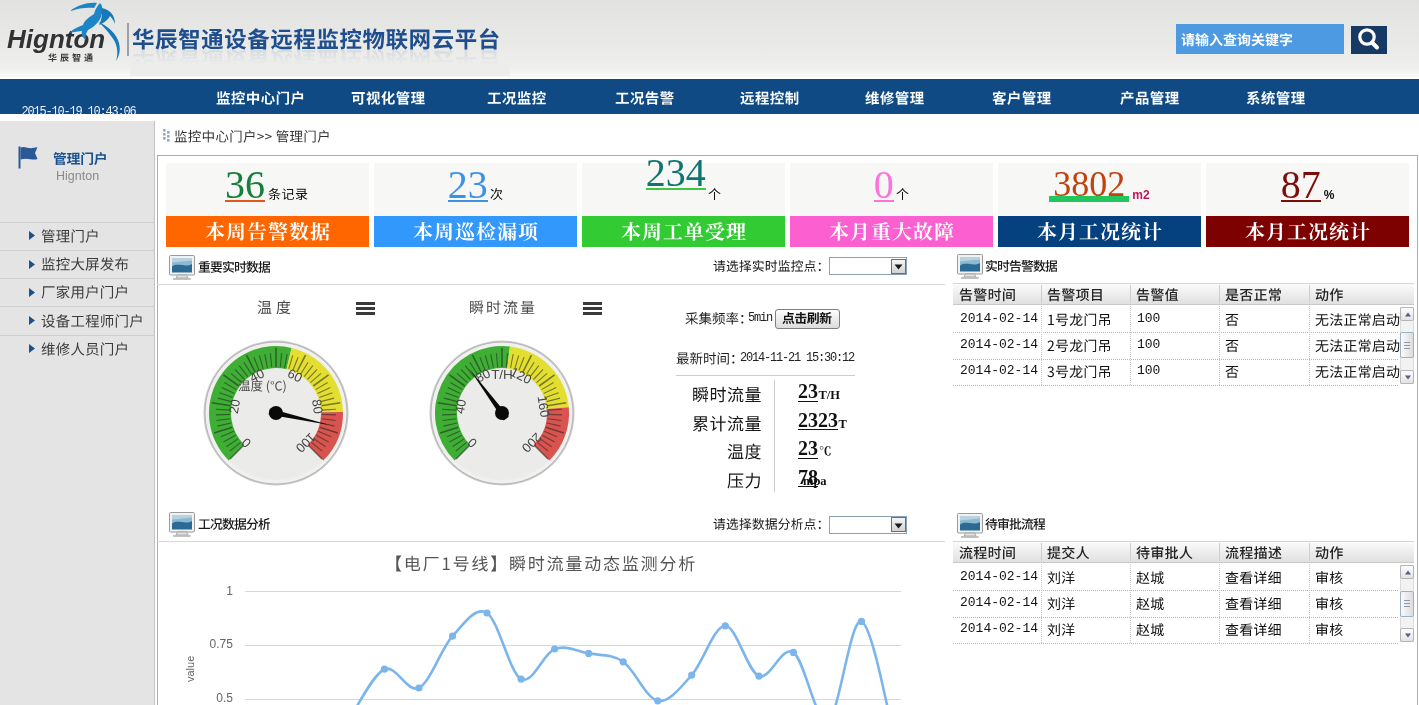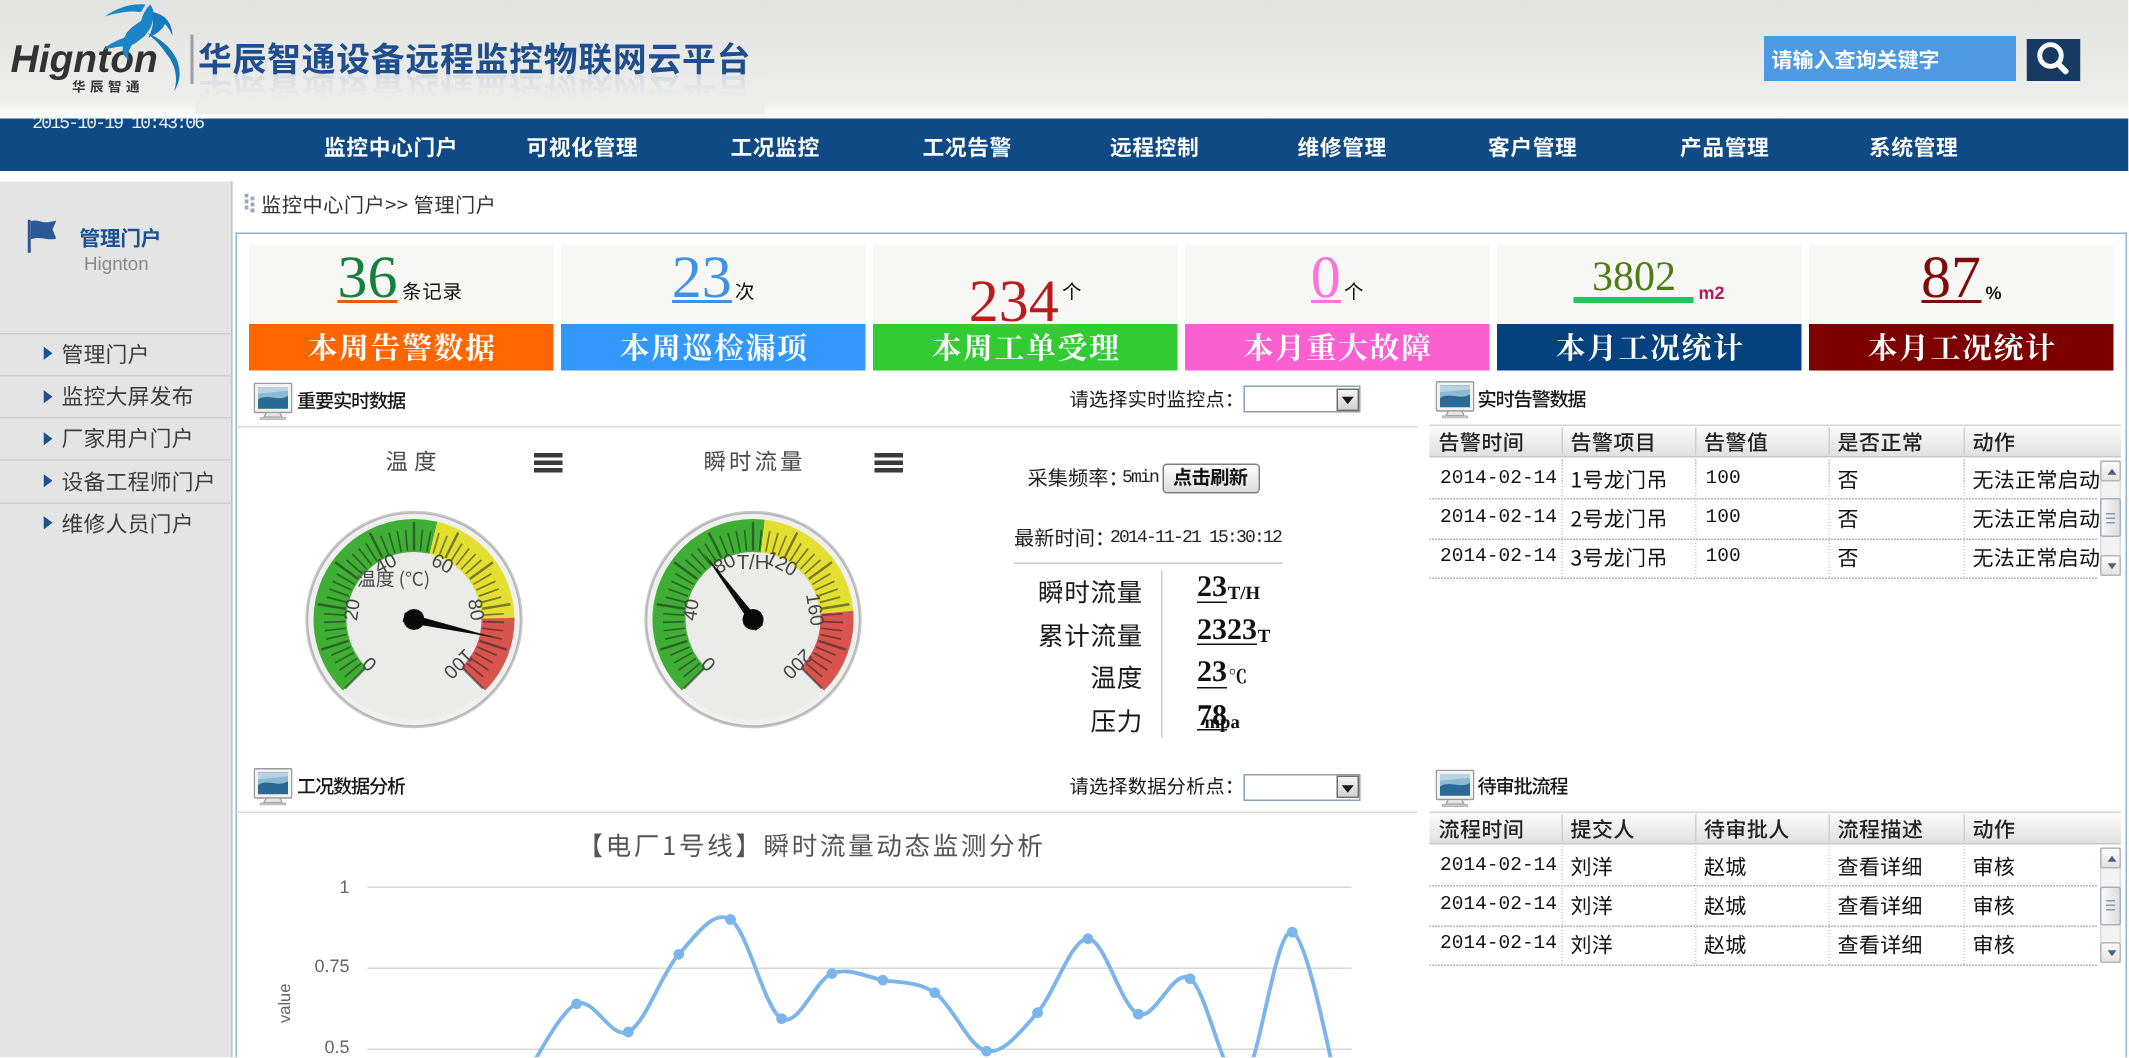--- a/index.html
+++ b/index.html
@@ -23,21 +23,21 @@
     <div style="position:absolute;left:1176px;top:24px;width:168px;height:30px;background:#4d9ae2"></div>
     <svg style="position:absolute;left:1181.0px;top:31.3px;" width="112" height="18" viewBox="0 0 112 18">
       <path fill="#ffffff" d="M1.1 3.3C1.9 4 2.9 5 3.3 5.6L4.5 4.4C4 3.8 3 2.9 2.2 2.3ZM0.5 6.4V8H2.2V12.4C2.2 13 1.8 13.5 1.5 13.7C1.8 14 2.2 14.7 2.3 15.1C2.5 14.8 3 14.4 5.5 12.4C5.4 12.1 5.1 11.4 5 11L3.8 11.9V6.4ZM7.4 11.3H11V12.1H7.4ZM7.4 10.2V9.5H11V10.2ZM8.3 2.1V3.1H5.3V4.3H8.3V4.8H5.7V5.9H8.3V6.5H4.8V7.7H13.6V6.5H10V5.9H12.7V4.8H10V4.3H13.1V3.1H10V2.1ZM5.8 8.3V15.3H7.4V13.2H11V13.6C11 13.8 10.9 13.8 10.8 13.8C10.6 13.8 9.9 13.9 9.3 13.8C9.5 14.2 9.7 14.8 9.8 15.2C10.8 15.3 11.4 15.2 11.9 15C12.4 14.8 12.6 14.4 12.6 13.7V8.3Z M24.1 7.8V12.9H25.4V7.8ZM25.9 7.3V13.6C25.9 13.7 25.9 13.8 25.7 13.8C25.5 13.8 24.9 13.8 24.3 13.8C24.5 14.2 24.6 14.7 24.7 15.1C25.6 15.1 26.2 15.1 26.6 14.9C27.1 14.7 27.2 14.3 27.2 13.6V7.3ZM23.2 2C22.3 3.3 20.7 4.4 19.2 5.1V3.7H17.3C17.4 3.2 17.5 2.8 17.5 2.3L16 2.1C16 2.6 15.9 3.2 15.8 3.7H14.5V5.2H15.6C15.4 6.1 15.1 6.9 15.1 7.2C14.8 7.9 14.7 8.3 14.4 8.4C14.6 8.7 14.8 9.4 14.9 9.7C15 9.6 15.5 9.5 15.9 9.5H16.8V11C15.9 11.2 15.1 11.3 14.4 11.4L14.8 13L16.8 12.5V15.2H18.2V12.2L19.3 11.9L19.2 10.5L18.2 10.7V9.5H19.1V8H18.2V6H16.8V8H16.1C16.4 7.1 16.7 6.2 17 5.2H19.1L18.7 5.3C19.1 5.7 19.5 6.2 19.8 6.6L20.5 6.2V6.7H26.1V6.2L26.9 6.6C27 6.1 27.5 5.6 27.8 5.3C26.5 4.7 25.3 4.1 24.2 3L24.5 2.6ZM21.7 5.4C22.3 5 22.9 4.5 23.4 4C23.9 4.6 24.4 5 25 5.4ZM22.3 8.7V9.4H21V8.7ZM19.7 7.4V15.2H21V12.5H22.3V13.7C22.3 13.8 22.3 13.9 22.2 13.9C22.1 13.9 21.7 13.9 21.3 13.9C21.5 14.2 21.7 14.8 21.7 15.2C22.3 15.2 22.8 15.1 23.2 14.9C23.6 14.7 23.6 14.3 23.6 13.7V7.4ZM21 10.6H22.3V11.3H21Z M31.8 3.6C32.7 4.2 33.4 5 34 5.8C33.2 9.5 31.4 12.2 28.4 13.7C28.9 14 29.7 14.7 30 15.1C32.5 13.6 34.3 11.2 35.4 8C36.8 10.7 38 13.5 40.9 15.1C41 14.6 41.4 13.7 41.7 13.2C37.2 10.3 37.3 5.4 32.8 2.2Z M46.5 10.9H51.3V11.6H46.5ZM46.5 9.2H51.3V9.9H46.5ZM42.9 13.4V14.9H55.2V13.4ZM48.1 2.1V3.7H42.7V5.1H46.5C45.4 6.2 43.9 7.1 42.3 7.6C42.7 8 43.2 8.6 43.4 9C43.9 8.8 44.4 8.5 44.9 8.3V12.7H53V8.2C53.5 8.4 54 8.7 54.5 8.9C54.8 8.4 55.3 7.8 55.6 7.5C54.1 7 52.5 6.2 51.4 5.1H55.3V3.7H49.8V2.1ZM45.2 8.1C46.3 7.4 47.3 6.5 48.1 5.5V7.6H49.8V5.5C50.6 6.5 51.7 7.4 52.8 8.1Z M57.2 3.3C57.8 4 58.7 5 59.1 5.7L60.4 4.6C59.9 3.9 59 3 58.3 2.4ZM56.5 6.4V8H58.2V12.2C58.2 12.9 57.7 13.4 57.4 13.6C57.7 13.9 58.1 14.6 58.3 15C58.5 14.7 59 14.3 61.5 12.3C61.3 12 61.1 11.3 61 10.8L59.8 11.7V6.4ZM62.8 2.1C62.3 3.8 61.2 5.5 60.1 6.5C60.5 6.8 61.2 7.3 61.5 7.7L61.7 7.5V13.2H63.2V12.4H66.4V6.6H62.4C62.6 6.3 62.8 6 63.1 5.6H67.6C67.5 10.8 67.3 12.9 66.9 13.3C66.8 13.5 66.6 13.6 66.3 13.6C66 13.6 65.3 13.6 64.5 13.5C64.8 14 65 14.7 65.1 15.1C65.8 15.2 66.6 15.2 67.1 15.1C67.6 15 68 14.9 68.4 14.3C68.9 13.6 69.1 11.3 69.3 4.9C69.3 4.7 69.3 4.1 69.3 4.1H63.9C64.1 3.6 64.3 3.1 64.5 2.6ZM65 10.2V11.1H63.2V10.2ZM65 8.9H63.2V8H65Z M72.9 2.9C73.3 3.5 73.8 4.3 74.1 4.9H71.8V6.6H76.1V8.4V8.5H70.8V10.2H75.8C75.2 11.5 73.8 12.8 70.4 13.7C70.9 14.1 71.4 14.9 71.7 15.2C74.9 14.3 76.5 12.9 77.4 11.5C78.5 13.3 80.2 14.5 82.5 15.2C82.8 14.7 83.3 13.9 83.7 13.5C81.3 13 79.5 11.8 78.5 10.2H83.2V8.5H78.1V8.4V6.6H82.5V4.9H80.1C80.6 4.3 81.1 3.5 81.5 2.7L79.7 2.1C79.4 3 78.8 4.1 78.3 4.9H74.9L75.8 4.5C75.5 3.8 74.9 2.8 74.3 2.1Z M88.9 2.8V4.3H90.3C89.9 5.3 89.5 6.2 89.4 6.5C89.2 6.8 88.9 7.1 88.7 7.3V6.1H85.7C86 5.7 86.2 5.3 86.4 4.9H88.7V3.4H87.1C87.2 3.1 87.3 2.8 87.4 2.4L86 2.1C85.7 3.3 85 4.6 84.2 5.4C84.5 5.8 85 6.5 85.1 6.8L85.2 6.7V7.5H86.1V8.9H84.7V10.4H86.1V12.5C86.1 13.2 85.6 13.7 85.3 14C85.6 14.2 86 14.8 86.1 15.2C86.4 14.9 86.8 14.5 89 12.9C88.9 12.6 88.6 12 88.5 11.6L87.4 12.4V10.4H88.8V9.8C89 10.8 89.3 11.5 89.7 12.2C89.3 13.1 88.7 13.8 88.1 14.2C88.3 14.5 88.7 15 88.8 15.4C89.5 14.9 90.1 14.3 90.6 13.4C91.7 14.7 93.2 15 95 15H97.2C97.3 14.6 97.5 14 97.7 13.7C97.1 13.7 95.5 13.7 95.1 13.7C93.5 13.7 92.1 13.4 91.1 12.1C91.5 10.8 91.8 9.1 91.9 6.9L91.1 6.8L90.8 6.9H90.6C91.1 5.8 91.6 4.5 92 3.2L91.2 2.6L90.7 2.8ZM89.1 8.5C89.1 8.4 89.2 8.3 89.3 8.2H90.5C90.5 9 90.3 9.8 90.2 10.5C90.1 10.1 89.9 9.7 89.8 9.3L88.8 9.7V8.9H87.4V7.5H88.5C88.7 7.8 89 8.3 89.1 8.5ZM92.2 3.1V4.3H93.6V5H91.7V6.2H93.6V6.9H92.2V8.1H93.6V8.8H92.2V10H93.6V10.7H91.8V12H93.6V13.3H94.8V12H97.2V10.7H94.8V10H96.9V8.8H94.8V8.1H96.8V6.2H97.6V5H96.8V3.1H94.8V2.2H93.6V3.1ZM94.8 6.2H95.6V6.9H94.8ZM94.8 5V4.3H95.6V5Z M104.1 8.9V9.6H98.9V11.2H104.1V13.3C104.1 13.5 104 13.6 103.7 13.6C103.4 13.6 102.4 13.6 101.5 13.5C101.8 14 102.1 14.7 102.3 15.2C103.4 15.2 104.3 15.2 105 15C105.7 14.7 105.9 14.2 105.9 13.3V11.2H111.1V9.6H105.9V9.4C107.1 8.7 108.2 7.8 109 6.9L107.9 6.1L107.5 6.2H101.3V7.7H105.8C105.3 8.1 104.7 8.6 104.1 8.9ZM103.7 2.5C103.9 2.8 104 3.1 104.2 3.4H98.9V6.6H100.6V5H109.3V6.6H111V3.4H106.2C106 3 105.7 2.4 105.3 2Z"></path>
     </svg>
     <svg style="position:absolute;left:1351px;top:26px" width="36" height="28" viewBox="0 0 36 28">
 <rect width="36" height="28" fill="#173a64"></rect>
 <circle cx="16" cy="11" r="7.2" fill="none" stroke="#ffffff" stroke-width="3.2"></circle>
 <line x1="21" y1="16.5" x2="26" y2="21.5" stroke="#ffffff" stroke-width="4" stroke-linecap="round"></line>
 </svg>
     <div style="position:absolute;left:0;top:79px;width:1419px;height:35px;background:#0f4a85"></div>
-    <div style="position:absolute;left:21.5px;top:74px;font-family:'Liberation Mono';font-size:12px;font-weight:normal;color:#e9f1f9;white-space:pre;line-height:16px;letter-spacing:-1.2px;text-align:center;">2015-10-19 10:43:06</div>
+    <div style="position:absolute;left:21.5px;top:104px;font-family:'Liberation Mono';font-size:12px;font-weight:normal;color:#e9f1f9;white-space:pre;line-height:16px;letter-spacing:-1.2px;text-align:center;">2015-10-19 10:43:06</div>
     <svg style="position:absolute;left:216.1px;top:88.5px;" width="89" height="18" viewBox="0 0 89 18">
       <path fill="#ffffff" d="M9.2 7C10.1 7.7 11.2 8.8 11.6 9.4L13.1 8.4C12.5 7.7 11.4 6.7 10.5 6.1ZM4.4 2.2V9.3H6.1V2.2ZM1.5 2.7V8.9H3.2V2.7ZM8.6 2.2C8.2 4.3 7.3 6.2 6.2 7.5C6.6 7.7 7.3 8.2 7.6 8.5C8.2 7.8 8.8 6.8 9.3 5.7H13.8V4.1H9.9C10 3.6 10.2 3.1 10.3 2.5ZM2.1 9.9V13.9H0.6V15.5H13.9V13.9H12.5V9.9ZM3.7 13.9V11.4H5V13.9ZM6.6 13.9V11.4H7.9V13.9ZM9.5 13.9V11.4H10.8V13.9Z M24.7 6.9C25.6 7.6 26.8 8.7 27.5 9.3L28.5 8.2C27.9 7.6 26.6 6.6 25.7 5.9ZM16.9 2.2V4.8H15.5V6.4H16.9V9.4L15.3 9.9L15.6 11.6L16.9 11.1V13.7C16.9 13.9 16.9 14 16.7 14C16.5 14 16 14 15.5 14C15.7 14.4 15.9 15.2 15.9 15.6C16.9 15.6 17.5 15.5 17.9 15.3C18.4 15 18.5 14.5 18.5 13.7V10.5L20 10L19.7 8.5L18.5 8.9V6.4H19.8V4.8H18.5V2.2ZM22.7 5.9C22.1 6.7 21.1 7.6 20.1 8.1C20.4 8.4 20.8 9.1 21 9.4H20.7V10.9H23.4V13.8H19.6V15.3H29V13.8H25.2V10.9H27.9V9.4H21.2C22.3 8.7 23.4 7.6 24.2 6.5ZM23.1 2.5C23.3 2.9 23.5 3.4 23.6 3.8H20.1V6.5H21.7V5.3H27.1V6.5H28.8V3.8H25.5C25.3 3.3 25 2.6 24.7 2.1Z M36.1 2.2V4.7H31.1V12H32.8V11.3H36.1V15.8H37.9V11.3H41.2V12H43.1V4.7H37.9V2.2ZM32.8 9.5V6.4H36.1V9.5ZM41.2 9.5H37.9V6.4H41.2Z M49 6.3V13.1C49 14.9 49.5 15.5 51.4 15.5C51.8 15.5 53.4 15.5 53.8 15.5C55.6 15.5 56.1 14.6 56.3 11.9C55.8 11.8 55.1 11.5 54.6 11.2C54.5 13.4 54.4 13.9 53.7 13.9C53.3 13.9 51.9 13.9 51.6 13.9C50.9 13.9 50.8 13.8 50.8 13.1V6.3ZM46.3 7.2C46.2 9.1 45.7 11.3 45.2 12.8L47 13.6C47.5 11.9 47.8 9.4 48 7.5ZM55.4 7.4C56.2 9.1 56.9 11.4 57.1 12.9L58.9 12.2C58.6 10.6 57.8 8.4 57 6.7ZM49.5 3.6C50.8 4.5 52.6 5.9 53.4 6.8L54.7 5.4C53.8 4.5 52 3.2 50.6 2.4Z M61.2 3C61.9 3.9 62.9 5.1 63.3 5.8L64.7 4.8C64.3 4 63.3 2.9 62.5 2.1ZM60.8 5.4V15.8H62.5V5.4ZM64.9 2.7V4.3H71.2V13.8C71.2 14.1 71.1 14.2 70.9 14.2C70.6 14.2 69.6 14.2 68.7 14.2C69 14.6 69.2 15.3 69.3 15.8C70.6 15.8 71.6 15.8 72.2 15.5C72.8 15.2 73 14.8 73 13.8V2.7Z M78.4 6H85.3V8.3H78.4V7.7ZM80.6 2.5C80.8 3.1 81.1 3.8 81.3 4.4H76.6V7.7C76.6 9.8 76.4 12.8 74.9 14.8C75.3 15 76.1 15.6 76.4 15.9C77.6 14.3 78.1 12 78.3 9.9H85.3V10.6H87.1V4.4H82.3L83.1 4.1C83 3.6 82.6 2.7 82.3 2.1Z"></path>
     </svg>
     <svg style="position:absolute;left:351.2px;top:88.5px;" width="74" height="18" viewBox="0 0 74 18">
       <path fill="#ffffff" d="M0.7 3.1V4.9H10.3V13.6C10.3 13.9 10.2 14 9.9 14C9.5 14 8.3 14 7.2 13.9C7.5 14.4 7.8 15.3 7.9 15.8C9.4 15.8 10.5 15.7 11.2 15.5C11.9 15.2 12.2 14.6 12.2 13.6V4.9H13.8V3.1ZM3.7 8.2H6.5V10.5H3.7ZM2 6.5V13.3H3.7V12.2H8.2V6.5Z M21.2 2.8V10.6H22.8V4.3H26.6V10.6H28.4V2.8ZM23.9 5.2V7.5C23.9 9.7 23.5 12.6 19.8 14.5C20.1 14.8 20.7 15.5 20.9 15.8C22.7 14.9 23.8 13.6 24.5 12.3V14C24.5 15.3 25 15.6 26.2 15.6H27.2C28.6 15.6 28.9 14.9 29 12.7C28.6 12.6 28.1 12.3 27.7 12C27.6 13.9 27.6 14.3 27.2 14.3H26.5C26.2 14.3 26.1 14.2 26.1 13.8V10.5H25.2C25.5 9.5 25.6 8.4 25.6 7.5V5.2ZM16.8 3C17.2 3.4 17.6 4.1 17.9 4.6H15.7V6.2H18.7C17.9 7.8 16.6 9.4 15.3 10.3C15.5 10.6 15.9 11.6 16 12.1C16.4 11.7 16.8 11.4 17.2 11V15.8H18.9V10.1C19.3 10.7 19.7 11.3 19.9 11.7L21 10.3C20.7 10 19.8 9 19.3 8.4C19.9 7.4 20.4 6.3 20.8 5.2L19.9 4.6L19.6 4.6H18.5L19.5 4C19.2 3.5 18.7 2.8 18.1 2.2Z M33.9 2.1C33.1 4.2 31.7 6.3 30.2 7.6C30.6 8 31.1 8.9 31.3 9.3C31.7 9 32.1 8.6 32.4 8.1V15.8H34.3V11C34.7 11.4 35.2 11.9 35.4 12.2C35.9 11.9 36.5 11.6 37.1 11.3V12.8C37.1 14.9 37.6 15.5 39.4 15.5C39.7 15.5 41.1 15.5 41.5 15.5C43.2 15.5 43.7 14.5 43.9 11.7C43.4 11.5 42.6 11.2 42.2 10.8C42.1 13.2 42 13.8 41.3 13.8C41 13.8 39.9 13.8 39.6 13.8C39 13.8 38.9 13.7 38.9 12.8V10C40.7 8.7 42.4 7.1 43.7 5.2L42.1 4.1C41.2 5.4 40.1 6.6 38.9 7.7V2.4H37.1V9.2C36.1 9.8 35.2 10.4 34.3 10.8V5.5C34.8 4.6 35.3 3.6 35.7 2.7Z M47.5 8.1V15.8H49.3V15.4H55.4V15.8H57.2V12H49.3V11.4H56.4V8.1ZM55.4 14.1H49.3V13.3H55.4ZM50.8 5.4C50.9 5.7 51.1 5.9 51.2 6.2H45.8V8.8H47.4V7.5H56.4V8.8H58.2V6.2H53C52.8 5.9 52.6 5.4 52.4 5.1ZM49.3 9.4H54.7V10.1H49.3ZM47 2.1C46.6 3.3 45.9 4.5 45.1 5.3C45.5 5.5 46.3 5.9 46.6 6.1C47 5.7 47.5 5.1 47.8 4.4H48.3C48.7 4.9 49.1 5.6 49.2 6L50.7 5.5C50.6 5.2 50.3 4.8 50.1 4.4H51.9V3.2H48.4C48.5 2.9 48.6 2.7 48.7 2.4ZM53.3 2.1C53 3.1 52.5 4.1 51.8 4.8C52.2 5 52.9 5.4 53.2 5.6C53.5 5.2 53.8 4.9 54.1 4.4H54.6C55.1 4.9 55.5 5.6 55.7 6L57.1 5.4C57 5.1 56.8 4.8 56.5 4.4H58.5V3.2H54.6C54.8 2.9 54.9 2.7 54.9 2.4Z M67.1 6.9H68.5V8.1H67.1ZM70 6.9H71.4V8.1H70ZM67.1 4.3H68.5V5.5H67.1ZM70 4.3H71.4V5.5H70ZM64.4 13.8V15.3H73.7V13.8H70.2V12.4H73.2V10.8H70.2V9.6H73.1V2.8H65.5V9.6H68.4V10.8H65.4V12.4H68.4V13.8ZM59.9 12.7 60.3 14.5C61.7 14 63.5 13.4 65.1 12.9L64.8 11.2L63.4 11.7V8.8H64.7V7.2H63.4V4.6H64.9V3H60.1V4.6H61.7V7.2H60.3V8.8H61.7V12.2Z"></path>
     </svg>
     <svg style="position:absolute;left:486.9px;top:88.5px;" width="60" height="18" viewBox="0 0 60 18">
       <path fill="#ffffff" d="M0.7 13V14.8H13.9V13H8.2V5.5H13.1V3.7H1.5V5.5H6.2V13Z M15.7 4.2C16.6 4.9 17.7 6 18.1 6.7L19.4 5.4C18.9 4.7 17.8 3.7 16.9 3ZM15.3 12.8 16.7 14.1C17.6 12.7 18.6 11.1 19.4 9.6L18.3 8.4C17.3 10 16.1 11.8 15.3 12.8ZM21.7 4.5H26.3V7.6H21.7ZM20.1 2.9V9.3H21.5C21.3 11.7 21 13.4 18.3 14.4C18.7 14.8 19.2 15.4 19.4 15.8C22.5 14.5 23 12.3 23.2 9.3H24.4V13.5C24.4 15.1 24.7 15.6 26.1 15.6C26.4 15.6 27.1 15.6 27.4 15.6C28.6 15.6 29 15 29.1 12.6C28.7 12.5 27.9 12.2 27.6 11.9C27.6 13.8 27.5 14.1 27.2 14.1C27 14.1 26.5 14.1 26.4 14.1C26.1 14.1 26.1 14 26.1 13.5V9.3H28.1V2.9Z M39 7C39.9 7.7 41 8.8 41.4 9.4L42.9 8.4C42.3 7.7 41.2 6.7 40.3 6.1ZM34.2 2.2V9.3H35.9V2.2ZM31.3 2.7V8.9H33V2.7ZM38.4 2.2C38 4.3 37.1 6.2 36 7.5C36.4 7.7 37.1 8.2 37.4 8.5C38 7.8 38.6 6.8 39.1 5.7H43.6V4.1H39.7C39.8 3.6 40 3.1 40.1 2.5ZM31.9 9.9V13.9H30.4V15.5H43.7V13.9H42.3V9.9ZM33.5 13.9V11.4H34.8V13.9ZM36.4 13.9V11.4H37.7V13.9ZM39.3 13.9V11.4H40.6V13.9Z M54.5 6.9C55.4 7.6 56.6 8.7 57.3 9.3L58.3 8.2C57.7 7.6 56.4 6.6 55.5 5.9ZM46.7 2.2V4.8H45.3V6.4H46.7V9.4L45.1 9.9L45.4 11.6L46.7 11.1V13.7C46.7 13.9 46.7 14 46.5 14C46.3 14 45.8 14 45.3 14C45.5 14.4 45.7 15.2 45.7 15.6C46.7 15.6 47.3 15.5 47.7 15.3C48.2 15 48.3 14.5 48.3 13.7V10.5L49.8 10L49.5 8.5L48.3 8.9V6.4H49.6V4.8H48.3V2.2ZM52.5 5.9C51.9 6.7 50.9 7.6 49.9 8.1C50.2 8.4 50.6 9.1 50.8 9.4H50.5V10.9H53.2V13.8H49.4V15.3H58.8V13.8H55V10.9H57.7V9.4H51C52.1 8.7 53.2 7.6 54 6.5ZM52.9 2.5C53.1 2.9 53.3 3.4 53.4 3.8H49.9V6.5H51.5V5.3H56.9V6.5H58.6V3.8H55.3C55.1 3.3 54.8 2.6 54.5 2.1Z"></path>
     </svg>
     <svg style="position:absolute;left:615.2px;top:88.5px;" width="60" height="18" viewBox="0 0 60 18">
@@ -134,39 +134,39 @@
     </svg>
     <div style="position:absolute;left:447.8px;top:168px;width:40px;height:34px;font-family:'Liberation Serif';font-size:40px;line-height:33px;color:#3d92e5;border-bottom:2px solid #3d92e5;text-align:center">23</div>
     <svg style="position:absolute;left:489.8px;top:185.9px;" width="14" height="16" viewBox="0 0 14 16">
       <path fill="#111111" d="M0.7 3.7C1.6 4.2 2.7 5 3.2 5.5L3.9 4.7C3.3 4.2 2.2 3.4 1.3 3ZM0.5 12.1 1.4 12.7C2.2 11.6 3.2 10 4 8.7L3.2 8.1C2.4 9.5 1.3 11.1 0.5 12.1ZM5.9 2.1C5.5 4.2 4.8 6.2 3.8 7.5C4 7.6 4.5 7.9 4.7 8C5.2 7.3 5.7 6.3 6.1 5.3H10.9C10.6 6.1 10.2 7.1 9.9 7.8C10.2 7.9 10.5 8.1 10.8 8.2C11.2 7.3 11.8 5.9 12.1 4.6L11.4 4.2L11.2 4.3H6.4C6.6 3.6 6.8 3 6.9 2.3ZM7.4 5.9V6.7C7.4 8.6 7.1 11.4 3.1 13.3C3.4 13.5 3.7 13.9 3.9 14.1C6.4 12.8 7.6 11.1 8.1 9.6C8.8 11.6 10 13.2 11.8 13.9C12 13.7 12.3 13.3 12.5 13.1C10.2 12.3 9 10.3 8.4 7.7C8.4 7.3 8.4 7 8.4 6.7V5.9Z"></path>
     </svg>
     <div style="position:absolute;left:582.0px;top:163px;width:203px;height:53px;background:#f7f7f6"></div>
     <div style="position:absolute;left:582.0px;top:216px;width:203px;height:31px;background:#33cb33"></div>
     <svg style="position:absolute;left:620.5px;top:219.1px;" width="126" height="25" viewBox="0 0 126 25">
       <path fill="#ffffff" d="M16.4 5.7 15 7.6H11.1V4C11.8 3.9 11.9 3.6 12 3.3L8.7 3V7.6H1.3L1.5 8.2H7.3C6.2 12 3.8 16.1 0.5 18.7L0.7 18.9C4.3 17.1 6.9 14.6 8.7 11.5V16.6H4.9L5 17.1H8.7V21.7H9.2C10.2 21.7 11.1 21.3 11.1 21V17.1H14.6C14.8 17.1 15 17 15.1 16.8C14.3 16 12.9 14.8 12.9 14.8L11.7 16.6H11.1V8.3C12.3 12.8 14.3 16.2 17.3 18.3C17.6 17.2 18.4 16.4 19.4 16.2L19.5 16C16.4 14.7 13.2 11.8 11.5 8.2H18.3C18.6 8.2 18.8 8.1 18.9 7.8C17.9 7 16.4 5.7 16.4 5.7Z M23.9 4.7V10.7C23.9 14.5 23.7 18.5 21.7 21.6L21.9 21.8C26 18.8 26.2 14.4 26.2 10.7V5.3H36.1V18.7C36.1 19 36.1 19.2 35.7 19.2C35.3 19.2 33.5 19 33.5 19V19.3C34.4 19.5 34.8 19.7 35.1 20.1C35.4 20.4 35.5 21 35.5 21.7C38.1 21.5 38.5 20.6 38.5 19V5.7C38.9 5.7 39.2 5.5 39.4 5.3L37 3.5L35.9 4.7H26.6L23.9 3.8ZM29.8 5.7V8.1H26.9L27 8.6H29.8V11.1H26.6L26.7 11.6H35.3C35.6 11.6 35.8 11.5 35.8 11.3C35.1 10.7 33.9 9.8 33.9 9.8L32.9 11.1H31.9V8.6H35C35.3 8.6 35.5 8.5 35.5 8.3C34.8 7.7 33.7 6.9 33.7 6.9L32.8 8.1H31.9V6.4C32.3 6.4 32.4 6.2 32.5 6ZM27.4 13.4V19.3H27.7C28.6 19.3 29.5 18.8 29.5 18.6V17.4H32.4V18.7H32.8C33.5 18.7 34.5 18.3 34.6 18.1V14.2C34.9 14.1 35.1 14 35.3 13.9L33.2 12.3L32.2 13.4H29.6L27.4 12.5ZM29.5 16.9V13.9H32.4V16.9Z M42.6 19.6 42.8 20.2H60.8C61.2 20.2 61.4 20.1 61.4 19.8C60.4 19 58.8 17.7 58.8 17.7L57.4 19.6H53.2V6.7H59.6C59.9 6.7 60.1 6.6 60.2 6.4C59.2 5.6 57.6 4.3 57.6 4.3L56.2 6.2H44L44.1 6.7H50.7V19.6Z M67.8 3.3 67.6 3.4C68.4 4.4 69.4 5.9 69.7 7.2C71.9 8.6 73.6 4.4 67.8 3.3ZM77.4 10.9H74.2V8.3H77.4ZM77.4 11.4V14.1H74.2V11.4ZM68.5 10.9V8.3H71.8V10.9ZM68.5 11.4H71.8V14.1H68.5ZM79.9 15.4 78.5 17.1H74.2V14.7H77.4V15.5H77.9C78.7 15.5 79.8 15 79.8 14.8V8.6C80.2 8.5 80.5 8.4 80.6 8.2L78.3 6.5L77.2 7.7H74.4C75.7 6.9 77.1 5.8 78.2 4.7C78.7 4.7 78.9 4.6 79.1 4.4L76.1 3C75.4 4.7 74.5 6.6 73.8 7.7H68.6L66.1 6.7V15.8H66.5C67.4 15.8 68.5 15.3 68.5 15.1V14.7H71.8V17.1H63.6L63.7 17.7H71.8V21.8H72.2C73.4 21.8 74.2 21.3 74.2 21.2V17.7H81.8C82.1 17.7 82.4 17.6 82.4 17.4C81.4 16.5 79.9 15.4 79.9 15.4Z M88.1 6.1 88 6.2C88.5 7 89 8.2 89 9.2C90.9 10.9 93.2 7.2 88.1 6.1ZM98.4 5.6C98 6.8 97.4 8.5 96.8 9.8H87.6C87.5 9.4 87.4 8.9 87.2 8.5L86.9 8.5C87.1 9.7 86.4 10.7 85.7 11.1C85.1 11.4 84.6 11.9 84.8 12.7C85.1 13.4 86 13.7 86.7 13.3C87.4 12.9 88 11.8 87.8 10.3H100.3C100.1 11 99.8 12 99.6 12.6L99.7 12.7C100.7 12.3 102.1 11.4 102.8 10.8C103.2 10.8 103.5 10.7 103.6 10.6L101.5 8.5L100.2 9.8H97.5C98.7 8.9 100 7.8 100.8 7C101.3 7.1 101.5 6.9 101.6 6.7ZM99.3 3C96.3 4 90.3 5.2 85.7 5.7L85.8 6.1C87.9 6.1 90.2 6 92.4 5.8L92.3 5.9C92.8 6.7 93.3 8 93.2 9.1C95.1 10.8 97.4 7.2 92.7 5.8C95.5 5.6 98.1 5.4 100.2 5.1C100.8 5.3 101.2 5.3 101.5 5.1ZM96.7 13.4C96.1 14.7 95.2 15.9 94.1 16.9C92.5 16 91.2 14.9 90.3 13.4ZM87.6 12.9 87.8 13.4H89.9C90.6 15.3 91.6 16.7 92.8 17.9C90.7 19.5 88 20.7 84.8 21.5L84.9 21.8C88.6 21.4 91.7 20.4 94.2 19C96.1 20.4 98.6 21.2 101.4 21.8C101.7 20.6 102.3 19.8 103.4 19.5L103.4 19.3C100.8 19.1 98.2 18.6 96 17.8C97.4 16.7 98.5 15.4 99.4 13.9C99.9 13.9 100.1 13.8 100.3 13.6L98.2 11.6L96.7 12.9Z M105.3 17.4 106.4 20C106.6 20 106.8 19.7 106.9 19.5C109.7 17.8 111.6 16.5 112.9 15.5L112.8 15.3L110.1 16.1V11.2H112.3C112.5 11.2 112.7 11.1 112.8 11V14.5H113.1C114.1 14.5 115 14 115 13.8V13.2H116.9V16.4H112.7L112.8 16.9H116.9V20.5H110.9L111 21.1H124.3C124.5 21.1 124.8 21 124.8 20.7C124 19.9 122.5 18.7 122.5 18.7L121.3 20.5H119.2V16.9H123.4C123.7 16.9 123.9 16.8 124 16.6C123.2 15.8 121.9 14.7 121.9 14.7L120.7 16.4H119.2V13.2H121.2V14.1H121.6C122.4 14.1 123.5 13.6 123.5 13.4V5.6C123.9 5.5 124.2 5.3 124.3 5.1L122.1 3.4L121 4.6H115.2L112.8 3.6V5C112 4.3 111 3.5 111 3.5L109.8 5.1H105.6L105.7 5.7H107.8V10.6H105.6L105.8 11.2H107.8V16.8C106.7 17.1 105.9 17.3 105.3 17.4ZM116.9 9.2V12.6H115V9.2ZM119.2 9.2H121.2V12.6H119.2ZM116.9 8.6H115V5.2H116.9ZM119.2 8.6V5.2H121.2V8.6ZM112.8 5.7V10.8C112.2 10.1 111.1 9.1 111.1 9.1L110.1 10.6H110.1V5.7H112.6Z"></path>
     </svg>
-    <div style="position:absolute;left:645.8px;top:184px;width:60px;height:34px;font-family:'Liberation Serif';font-size:40px;line-height:33px;color:#b91c1c;border-bottom:2px solid #3fc73f;text-align:center">234</div>
+    <div style="position:absolute;left:645.8px;top:156px;width:60px;height:34px;font-family:'Liberation Serif';font-size:40px;line-height:33px;color:#0f766e;border-bottom:2px solid #3fc73f;text-align:center">234</div>
     <svg style="position:absolute;left:707.8px;top:185.9px;" width="14" height="16" viewBox="0 0 14 16">
       <path fill="#111111" d="M6 5.9V14H7V5.9ZM6.6 2.1C5.3 4.2 2.9 6.1 0.5 7.2C0.7 7.4 1 7.8 1.2 8.1C3.2 7.1 5.1 5.6 6.5 3.8C8.2 5.9 10 7.1 11.9 8.1C12 7.8 12.3 7.4 12.6 7.2C10.6 6.3 8.7 5 7.1 3L7.4 2.5Z"></path>
     </svg>
     <div style="position:absolute;left:790.0px;top:163px;width:203px;height:53px;background:#f7f7f6"></div>
     <div style="position:absolute;left:790.0px;top:216px;width:203px;height:31px;background:#fb5fd0"></div>
     <svg style="position:absolute;left:828.5px;top:219.1px;" width="126" height="25" viewBox="0 0 126 25">
       <path fill="#ffffff" d="M16.4 5.7 15 7.6H11.1V4C11.8 3.9 11.9 3.6 12 3.3L8.7 3V7.6H1.3L1.5 8.2H7.3C6.2 12 3.8 16.1 0.5 18.7L0.7 18.9C4.3 17.1 6.9 14.6 8.7 11.5V16.6H4.9L5 17.1H8.7V21.7H9.2C10.2 21.7 11.1 21.3 11.1 21V17.1H14.6C14.8 17.1 15 17 15.1 16.8C14.3 16 12.9 14.8 12.9 14.8L11.7 16.6H11.1V8.3C12.3 12.8 14.3 16.2 17.3 18.3C17.6 17.2 18.4 16.4 19.4 16.2L19.5 16C16.4 14.7 13.2 11.8 11.5 8.2H18.3C18.6 8.2 18.8 8.1 18.9 7.8C17.9 7 16.4 5.7 16.4 5.7Z M34.5 5.4V9.3H28V5.4ZM25.6 4.8V11.1C25.6 15.1 25.2 18.7 21.9 21.6L22 21.8C26 20 27.3 17.3 27.8 14.4H34.5V18.6C34.5 19 34.4 19.1 34 19.1C33.5 19.1 31 18.9 31 18.9V19.2C32.1 19.4 32.7 19.7 33 20.1C33.4 20.4 33.5 21 33.6 21.8C36.5 21.5 36.9 20.6 36.9 18.9V5.8C37.3 5.7 37.6 5.5 37.7 5.4L35.4 3.5L34.3 4.8H28.4L25.6 3.8ZM34.5 9.8V13.9H27.9C28 12.9 28 12 28 11.1V9.8Z M45.2 9.6V16.7H45.5C46.5 16.7 47.5 16.1 47.5 15.9V15.5H50.7V17.6H44.2L44.4 18.2H50.7V20.5H42.6L42.8 21H60.8C61.1 21 61.3 20.9 61.4 20.7C60.4 19.9 58.8 18.6 58.8 18.6L57.4 20.5H53.1V18.2H59.5C59.8 18.2 60 18.1 60.1 17.8C59.3 17.2 58.1 16.3 57.8 16.1C58.4 16 58.8 15.8 58.8 15.7V10.6C59.2 10.5 59.5 10.3 59.6 10.2L57.3 8.4L56.2 9.6H53.1V7.8H60.5C60.7 7.8 61 7.7 61 7.5C60.1 6.7 58.6 5.7 58.6 5.7L57.3 7.2H53.1V5.5C54.9 5.3 56.5 5.2 57.8 5C58.4 5.2 58.9 5.2 59.1 5L57.1 3C54.1 3.9 48.6 5 44.2 5.4L44.2 5.8C46.3 5.8 48.6 5.8 50.7 5.6V7.2H43L43.2 7.8H50.7V9.6H47.7L45.2 8.6ZM53.1 17.6V15.5H56.4V16.3H56.8C57.1 16.3 57.4 16.2 57.7 16.1L56.5 17.6ZM50.7 14.9H47.5V12.8H50.7ZM53.1 14.9V12.8H56.4V14.9ZM50.7 12.2H47.5V10.2H50.7ZM53.1 12.2V10.2H56.4V12.2Z M71.3 3.1C71.3 5.2 71.3 7.2 71.2 9.1H63.8L63.9 9.6H71.2C70.7 14.2 69.2 18.1 63.6 21.5L63.8 21.8C71 19 73 14.9 73.6 10.1C74.2 14.1 75.7 19 80.3 21.8C80.6 20.4 81.3 19.7 82.5 19.5L82.5 19.3C76.9 17 74.6 13.3 73.9 9.6H81.8C82.1 9.6 82.3 9.5 82.4 9.3C81.4 8.5 79.7 7.2 79.7 7.2L78.3 9.1H73.7C73.9 7.4 73.9 5.7 73.9 4C74.4 3.9 74.6 3.7 74.7 3.4Z M85.6 12.4V20.5H86C87.1 20.5 87.7 20 87.7 19.8V18.4H90.8V19.8H91.2C91.9 19.8 93 19.3 93 19.2V13.2C93.4 13.2 93.6 13 93.7 12.9L91.6 11.2L90.6 12.4H90.4V8.2H93.9C94.1 8.2 94.4 8.1 94.4 7.9C93.6 7.1 92.2 6 92.2 6L91 7.6H90.4V4C90.9 3.9 91 3.7 91.1 3.4L88.1 3.1V7.6H84.5L84.7 8.2H88.1V12.4H88L85.6 11.4ZM87.7 12.9H90.8V17.8H87.7ZM95.5 3.1C95.1 6.4 94 9.7 92.8 11.9L93.1 12.1C93.9 11.5 94.6 10.7 95.3 9.8C95.6 12.1 96.1 14.2 96.9 16C95.6 18.2 93.8 20.1 91.2 21.6L91.3 21.8C94.1 20.8 96.2 19.4 97.7 17.8C98.7 19.4 99.9 20.7 101.5 21.8C101.8 20.7 102.5 20.1 103.6 19.9L103.6 19.7C101.7 18.8 100.2 17.7 98.9 16.3C100.5 14 101.4 11.2 101.8 8.2H103.1C103.3 8.2 103.6 8.1 103.6 7.9C102.8 7.1 101.4 6 101.4 6L100.1 7.7H96.6C97.2 6.7 97.6 5.5 98 4.3C98.5 4.3 98.7 4.1 98.8 3.9ZM97.6 14.5C96.7 13 96.1 11.3 95.6 9.4C95.9 9 96.1 8.6 96.3 8.2H99.2C99 10.4 98.5 12.6 97.6 14.5Z M106.6 3.8V21.7H106.9C108 21.7 108.7 21.2 108.7 21.1V15.9C109 16 109.3 16.1 109.4 16.3C109.5 16.6 109.6 17.4 109.6 18C111.7 17.9 112.4 16.9 112.4 15C112.4 13.4 111.5 11.5 109.6 10.2C110.6 9 111.7 7 112.4 5.8C112.6 5.8 112.8 5.8 112.9 5.7L113 5.9H114.3C114.7 6.6 115.1 7.6 115 8.6C115.2 8.7 115.4 8.8 115.6 8.9H111.8L111.9 9.5H123.8C124.1 9.5 124.3 9.4 124.3 9.1C123.6 8.5 122.4 7.5 122.4 7.5L121.3 8.9H119.4C120 8.4 120.7 7.7 121.3 7C121.7 7 122 6.9 122.1 6.6L120.1 5.9H123.5C123.7 5.9 123.9 5.8 124 5.6C123.3 4.9 122.1 4 122.1 4L121.1 5.4H118.4C119.5 4.9 119.6 3.1 116.3 3L116.1 3.1C116.6 3.6 117 4.4 117 5.2C117.1 5.3 117.2 5.3 117.3 5.4H113L111.1 3.6L110 4.7H108.9ZM120.4 11.3V12.9H115.2V11.3ZM122.4 16.2 121.3 17.7H118.9V15.6H120.4V16.4H120.8C121.5 16.4 122.5 15.9 122.6 15.8V11.6C122.9 11.6 123.2 11.4 123.3 11.3L121.2 9.7L120.3 10.8H115.3L113.1 9.9V16.7H113.4C114.3 16.7 115.2 16.2 115.2 16.1V15.6H116.7V17.7H111.7L111.9 18.2H116.7V21.8H117.1C118.2 21.8 118.9 21.4 118.9 21.3V18.2H123.9C124.2 18.2 124.4 18.1 124.5 17.9C123.7 17.2 122.4 16.2 122.4 16.2ZM115.2 15.1V13.5H120.4V15.1ZM118.8 8.9H116.3C117.2 8.5 117.5 6.8 114.9 5.9H119.5C119.3 7 119 8.1 118.8 8.9ZM108.7 5.2H110.1C109.9 6.8 109.5 9 109.1 10.3C110 11.6 110.4 13 110.4 14.4C110.4 15 110.2 15.3 110 15.5C109.9 15.6 109.8 15.6 109.6 15.6H108.7Z"></path>
     </svg>
     <div style="position:absolute;left:873.8px;top:168px;width:20px;height:34px;font-family:'Liberation Serif';font-size:40px;line-height:33px;color:#fc74da;border-bottom:2px solid #fc74da;text-align:center">0</div>
     <svg style="position:absolute;left:895.8px;top:185.9px;" width="14" height="16" viewBox="0 0 14 16">
       <path fill="#111111" d="M6 5.9V14H7V5.9ZM6.6 2.1C5.3 4.2 2.9 6.1 0.5 7.2C0.7 7.4 1 7.8 1.2 8.1C3.2 7.1 5.1 5.6 6.5 3.8C8.2 5.9 10 7.1 11.9 8.1C12 7.8 12.3 7.4 12.6 7.2C10.6 6.3 8.7 5 7.1 3L7.4 2.5Z"></path>
     </svg>
     <div style="position:absolute;left:998.0px;top:163px;width:203px;height:53px;background:#f7f7f6"></div>
     <div style="position:absolute;left:998.0px;top:216px;width:203px;height:31px;background:#05417f"></div>
     <svg style="position:absolute;left:1036.5px;top:219.1px;" width="126" height="25" viewBox="0 0 126 25">
       <path fill="#ffffff" d="M16.4 5.7 15 7.6H11.1V4C11.8 3.9 11.9 3.6 12 3.3L8.7 3V7.6H1.3L1.5 8.2H7.3C6.2 12 3.8 16.1 0.5 18.7L0.7 18.9C4.3 17.1 6.9 14.6 8.7 11.5V16.6H4.9L5 17.1H8.7V21.7H9.2C10.2 21.7 11.1 21.3 11.1 21V17.1H14.6C14.8 17.1 15 17 15.1 16.8C14.3 16 12.9 14.8 12.9 14.8L11.7 16.6H11.1V8.3C12.3 12.8 14.3 16.2 17.3 18.3C17.6 17.2 18.4 16.4 19.4 16.2L19.5 16C16.4 14.7 13.2 11.8 11.5 8.2H18.3C18.6 8.2 18.8 8.1 18.9 7.8C17.9 7 16.4 5.7 16.4 5.7Z M34.5 5.4V9.3H28V5.4ZM25.6 4.8V11.1C25.6 15.1 25.2 18.7 21.9 21.6L22 21.8C26 20 27.3 17.3 27.8 14.4H34.5V18.6C34.5 19 34.4 19.1 34 19.1C33.5 19.1 31 18.9 31 18.9V19.2C32.1 19.4 32.7 19.7 33 20.1C33.4 20.4 33.5 21 33.6 21.8C36.5 21.5 36.9 20.6 36.9 18.9V5.8C37.3 5.7 37.6 5.5 37.7 5.4L35.4 3.5L34.3 4.8H28.4L25.6 3.8ZM34.5 9.8V13.9H27.9C28 12.9 28 12 28 11.1V9.8Z M42.6 19.6 42.8 20.2H60.8C61.2 20.2 61.4 20.1 61.4 19.8C60.4 19 58.8 17.7 58.8 17.7L57.4 19.6H53.2V6.7H59.6C59.9 6.7 60.1 6.6 60.2 6.4C59.2 5.6 57.6 4.3 57.6 4.3L56.2 6.2H44L44.1 6.7H50.7V19.6Z M64.6 14.7C64.4 14.7 63.7 14.7 63.7 14.7V15.1C64.1 15.1 64.5 15.2 64.7 15.4C65.2 15.7 65.3 17.4 65 19.4C65.1 20.1 65.5 20.4 66 20.4C67 20.4 67.6 19.8 67.7 18.8C67.8 17.2 67 16.5 66.9 15.5C66.9 15 67.1 14.3 67.3 13.7C67.5 12.8 69.1 8.7 69.9 6.6L69.6 6.5C65.8 13.6 65.8 13.6 65.3 14.3C65 14.7 64.9 14.7 64.6 14.7ZM64.4 3.9 64.2 4C65.1 4.9 66 6.3 66.1 7.6C68.4 9.3 70.3 4.8 64.4 3.9ZM70.3 4.8V12.8H70.7C71.9 12.8 72.6 12.4 72.6 12.2V11.4H72.6C72.5 15.9 71.5 19.2 67.2 21.5L67.4 21.8C73 20 74.6 16.6 74.9 11.4H75.9V19.3C75.9 20.8 76.2 21.2 77.9 21.2H79.3C81.8 21.2 82.5 20.7 82.5 19.9C82.5 19.4 82.4 19.2 81.9 18.9L81.8 15.8H81.6C81.2 17.1 80.9 18.4 80.7 18.8C80.6 19 80.5 19 80.3 19C80.2 19.1 79.9 19.1 79.5 19.1H78.6C78.2 19.1 78.1 19 78.1 18.7V11.4H78.6V12.5H79C80.2 12.5 81 12.1 81 12V5.5C81.4 5.4 81.6 5.3 81.7 5.1L79.6 3.5L78.5 4.8H72.8L70.3 3.9ZM72.6 10.9V5.4H78.6V10.9Z M84.8 18.1 85.8 20.9C86.1 20.8 86.3 20.6 86.3 20.3C89 18.9 90.9 17.6 92.2 16.7L92.1 16.5C89.2 17.3 86.1 17.9 84.8 18.1ZM95 3 94.9 3.1C95.5 3.8 96.2 5 96.4 6C98.5 7.4 100.4 3.4 95 3ZM90.6 4.3 87.8 3.2C87.4 4.8 86.1 7.8 85.1 8.8C85 8.9 84.5 9.1 84.5 9.1L85.5 11.6C85.7 11.5 85.8 11.4 86 11.2C86.7 10.9 87.5 10.6 88.1 10.3C87.3 11.7 86.3 13 85.5 13.7C85.3 13.8 84.8 13.9 84.8 13.9L85.8 16.4C86 16.4 86.1 16.3 86.2 16.1C88.7 15.2 90.8 14.2 92 13.7L91.9 13.4C89.9 13.7 87.9 13.8 86.5 13.9C88.4 12.5 90.6 10.2 91.8 8.5C92.2 8.6 92.4 8.5 92.5 8.3L89.9 6.8C89.7 7.4 89.3 8.3 88.8 9.2L85.9 9.2C87.4 8 89 6.1 90 4.6C90.3 4.7 90.6 4.5 90.6 4.3ZM101.5 4.8 100.3 6.4H91.2L91.4 7H95.5C94.8 8.1 93.3 10 92.1 10.6C91.9 10.7 91.5 10.7 91.5 10.7L92.5 13.4C92.7 13.3 92.9 13.1 93.1 12.9L93.8 12.7V13.5C93.8 16.2 93.1 19.4 89 21.6L89.1 21.8C95.5 20 96.2 16.3 96.2 13.5V12.2L97.5 11.9V19.3C97.5 20.7 97.8 21.2 99.4 21.2H100.6C102.9 21.2 103.6 20.7 103.6 19.9C103.6 19.4 103.5 19.2 102.9 18.9L102.9 16.3H102.6C102.3 17.4 102 18.5 101.8 18.8C101.7 19 101.6 19 101.5 19C101.3 19 101.1 19 100.8 19H100.2C99.8 19 99.8 18.9 99.8 18.7V11.7V11.4L100.4 11.2C100.7 11.8 100.9 12.4 101 12.9C103.2 14.5 104.9 10.1 98.9 8.4L98.7 8.5C99.2 9.1 99.7 9.9 100.1 10.7C97.5 10.8 95 10.8 93.4 10.8C94.9 10.1 96.6 9.1 97.7 8.1C98.1 8.2 98.3 8 98.4 7.8L96.1 7H103.1C103.4 7 103.6 6.9 103.7 6.6C102.8 5.9 101.5 4.8 101.5 4.8Z M107.6 3.2 107.5 3.3C108.4 4.2 109.5 5.7 109.9 7C112.3 8.3 113.7 3.9 107.6 3.2ZM110.9 9.5C111.3 9.4 111.6 9.2 111.7 9.1L109.7 7.5L108.7 8.5H105.7L105.8 9.1H108.6V17.3C108.6 17.8 108.5 17.9 107.7 18.4L109.3 20.9C109.5 20.8 109.8 20.5 109.9 20.1C111.9 18.5 113.5 16.9 114.3 16.1L114.2 15.9C113 16.4 111.9 16.9 110.9 17.3ZM120 3.4 116.9 3.1V10.4H112.2L112.4 11H116.9V21.7H117.3C118.2 21.7 119.3 21.1 119.3 20.9V11H124C124.3 11 124.5 10.9 124.6 10.6C123.7 9.8 122.3 8.7 122.3 8.7L121 10.4H119.3V4C119.8 3.9 120 3.7 120 3.4Z"></path>
     </svg>
-    <div style="position:absolute;left:1049.3px;top:168px;width:80px;height:34px;font-family:'Liberation Serif';font-size:28px;line-height:33px;color:#4d7c0f;border-bottom:4px solid #22c55e;text-align:center">3802</div>
+    <div style="position:absolute;left:1049.3px;top:168px;width:80px;height:34px;font-family:'Liberation Serif';font-size:36px;line-height:33px;color:#c2410c;border-bottom:6px solid #22c55e;text-align:center">3802</div>
     <div style="position:absolute;left:1132.3px;top:187.4px;font-family:'Liberation Sans';font-size:12px;font-weight:bold;color:#be185d;white-space:pre;line-height:16px;">m2</div>
     <div style="position:absolute;left:1206.0px;top:163px;width:203px;height:53px;background:#f7f7f6"></div>
     <div style="position:absolute;left:1206.0px;top:216px;width:203px;height:31px;background:#7d0101"></div>
     <svg style="position:absolute;left:1244.5px;top:219.1px;" width="126" height="25" viewBox="0 0 126 25">
       <path fill="#ffffff" d="M16.4 5.7 15 7.6H11.1V4C11.8 3.9 11.9 3.6 12 3.3L8.7 3V7.6H1.3L1.5 8.2H7.3C6.2 12 3.8 16.1 0.5 18.7L0.7 18.9C4.3 17.1 6.9 14.6 8.7 11.5V16.6H4.9L5 17.1H8.7V21.7H9.2C10.2 21.7 11.1 21.3 11.1 21V17.1H14.6C14.8 17.1 15 17 15.1 16.8C14.3 16 12.9 14.8 12.9 14.8L11.7 16.6H11.1V8.3C12.3 12.8 14.3 16.2 17.3 18.3C17.6 17.2 18.4 16.4 19.4 16.2L19.5 16C16.4 14.7 13.2 11.8 11.5 8.2H18.3C18.6 8.2 18.8 8.1 18.9 7.8C17.9 7 16.4 5.7 16.4 5.7Z M34.5 5.4V9.3H28V5.4ZM25.6 4.8V11.1C25.6 15.1 25.2 18.7 21.9 21.6L22 21.8C26 20 27.3 17.3 27.8 14.4H34.5V18.6C34.5 19 34.4 19.1 34 19.1C33.5 19.1 31 18.9 31 18.9V19.2C32.1 19.4 32.7 19.7 33 20.1C33.4 20.4 33.5 21 33.6 21.8C36.5 21.5 36.9 20.6 36.9 18.9V5.8C37.3 5.7 37.6 5.5 37.7 5.4L35.4 3.5L34.3 4.8H28.4L25.6 3.8ZM34.5 9.8V13.9H27.9C28 12.9 28 12 28 11.1V9.8Z M42.6 19.6 42.8 20.2H60.8C61.2 20.2 61.4 20.1 61.4 19.8C60.4 19 58.8 17.7 58.8 17.7L57.4 19.6H53.2V6.7H59.6C59.9 6.7 60.1 6.6 60.2 6.4C59.2 5.6 57.6 4.3 57.6 4.3L56.2 6.2H44L44.1 6.7H50.7V19.6Z M64.6 14.7C64.4 14.7 63.7 14.7 63.7 14.7V15.1C64.1 15.1 64.5 15.2 64.7 15.4C65.2 15.7 65.3 17.4 65 19.4C65.1 20.1 65.5 20.4 66 20.4C67 20.4 67.6 19.8 67.7 18.8C67.8 17.2 67 16.5 66.9 15.5C66.9 15 67.1 14.3 67.3 13.7C67.5 12.8 69.1 8.7 69.9 6.6L69.6 6.5C65.8 13.6 65.8 13.6 65.3 14.3C65 14.7 64.9 14.7 64.6 14.7ZM64.4 3.9 64.2 4C65.1 4.9 66 6.3 66.1 7.6C68.4 9.3 70.3 4.8 64.4 3.9ZM70.3 4.8V12.8H70.7C71.9 12.8 72.6 12.4 72.6 12.2V11.4H72.6C72.5 15.9 71.5 19.2 67.2 21.5L67.4 21.8C73 20 74.6 16.6 74.9 11.4H75.9V19.3C75.9 20.8 76.2 21.2 77.9 21.2H79.3C81.8 21.2 82.5 20.7 82.5 19.9C82.5 19.4 82.4 19.2 81.9 18.9L81.8 15.8H81.6C81.2 17.1 80.9 18.4 80.7 18.8C80.6 19 80.5 19 80.3 19C80.2 19.1 79.9 19.1 79.5 19.1H78.6C78.2 19.1 78.1 19 78.1 18.7V11.4H78.6V12.5H79C80.2 12.5 81 12.1 81 12V5.5C81.4 5.4 81.6 5.3 81.7 5.1L79.6 3.5L78.5 4.8H72.8L70.3 3.9ZM72.6 10.9V5.4H78.6V10.9Z M84.8 18.1 85.8 20.9C86.1 20.8 86.3 20.6 86.3 20.3C89 18.9 90.9 17.6 92.2 16.7L92.1 16.5C89.2 17.3 86.1 17.9 84.8 18.1ZM95 3 94.9 3.1C95.5 3.8 96.2 5 96.4 6C98.5 7.4 100.4 3.4 95 3ZM90.6 4.3 87.8 3.2C87.4 4.8 86.1 7.8 85.1 8.8C85 8.9 84.5 9.1 84.5 9.1L85.5 11.6C85.7 11.5 85.8 11.4 86 11.2C86.7 10.9 87.5 10.6 88.1 10.3C87.3 11.7 86.3 13 85.5 13.7C85.3 13.8 84.8 13.9 84.8 13.9L85.8 16.4C86 16.4 86.1 16.3 86.2 16.1C88.7 15.2 90.8 14.2 92 13.7L91.9 13.4C89.9 13.7 87.9 13.8 86.5 13.9C88.4 12.5 90.6 10.2 91.8 8.5C92.2 8.6 92.4 8.5 92.5 8.3L89.9 6.8C89.7 7.4 89.3 8.3 88.8 9.2L85.9 9.2C87.4 8 89 6.1 90 4.6C90.3 4.7 90.6 4.5 90.6 4.3ZM101.5 4.8 100.3 6.4H91.2L91.4 7H95.5C94.8 8.1 93.3 10 92.1 10.6C91.9 10.7 91.5 10.7 91.5 10.7L92.5 13.4C92.7 13.3 92.9 13.1 93.1 12.9L93.8 12.7V13.5C93.8 16.2 93.1 19.4 89 21.6L89.1 21.8C95.5 20 96.2 16.3 96.2 13.5V12.2L97.5 11.9V19.3C97.5 20.7 97.8 21.2 99.4 21.2H100.6C102.9 21.2 103.6 20.7 103.6 19.9C103.6 19.4 103.5 19.2 102.9 18.9L102.9 16.3H102.6C102.3 17.4 102 18.5 101.8 18.8C101.7 19 101.6 19 101.5 19C101.3 19 101.1 19 100.8 19H100.2C99.8 19 99.8 18.9 99.8 18.7V11.7V11.4L100.4 11.2C100.7 11.8 100.9 12.4 101 12.9C103.2 14.5 104.9 10.1 98.9 8.4L98.7 8.5C99.2 9.1 99.7 9.9 100.1 10.7C97.5 10.8 95 10.8 93.4 10.8C94.9 10.1 96.6 9.1 97.7 8.1C98.1 8.2 98.3 8 98.4 7.8L96.1 7H103.1C103.4 7 103.6 6.9 103.7 6.6C102.8 5.9 101.5 4.8 101.5 4.8Z M107.6 3.2 107.5 3.3C108.4 4.2 109.5 5.7 109.9 7C112.3 8.3 113.7 3.9 107.6 3.2ZM110.9 9.5C111.3 9.4 111.6 9.2 111.7 9.1L109.7 7.5L108.7 8.5H105.7L105.8 9.1H108.6V17.3C108.6 17.8 108.5 17.9 107.7 18.4L109.3 20.9C109.5 20.8 109.8 20.5 109.9 20.1C111.9 18.5 113.5 16.9 114.3 16.1L114.2 15.9C113 16.4 111.9 16.9 110.9 17.3ZM120 3.4 116.9 3.1V10.4H112.2L112.4 11H116.9V21.7H117.3C118.2 21.7 119.3 21.1 119.3 20.9V11H124C124.3 11 124.5 10.9 124.6 10.6C123.7 9.8 122.3 8.7 122.3 8.7L121 10.4H119.3V4C119.8 3.9 120 3.7 120 3.4Z"></path>
     </svg>
     <div style="position:absolute;left:1280.7px;top:168px;width:40px;height:34px;font-family:'Liberation Serif';font-size:40px;line-height:33px;color:#7e0d0a;border-bottom:2px solid #7e0d0a;text-align:center">87</div>
     <div style="position:absolute;left:1323.7px;top:187.4px;font-family:'Liberation Sans';font-size:12px;font-weight:bold;color:#111111;white-space:pre;line-height:16px;">%</div>
     <svg style="position:absolute;left:169px;top:255px" width="26" height="25" viewBox="0 0 26 25">
 <rect x="0.5" y="0.5" width="25" height="19.5" rx="1" fill="#f2f2f1" stroke="#9a9a9a"></rect>

